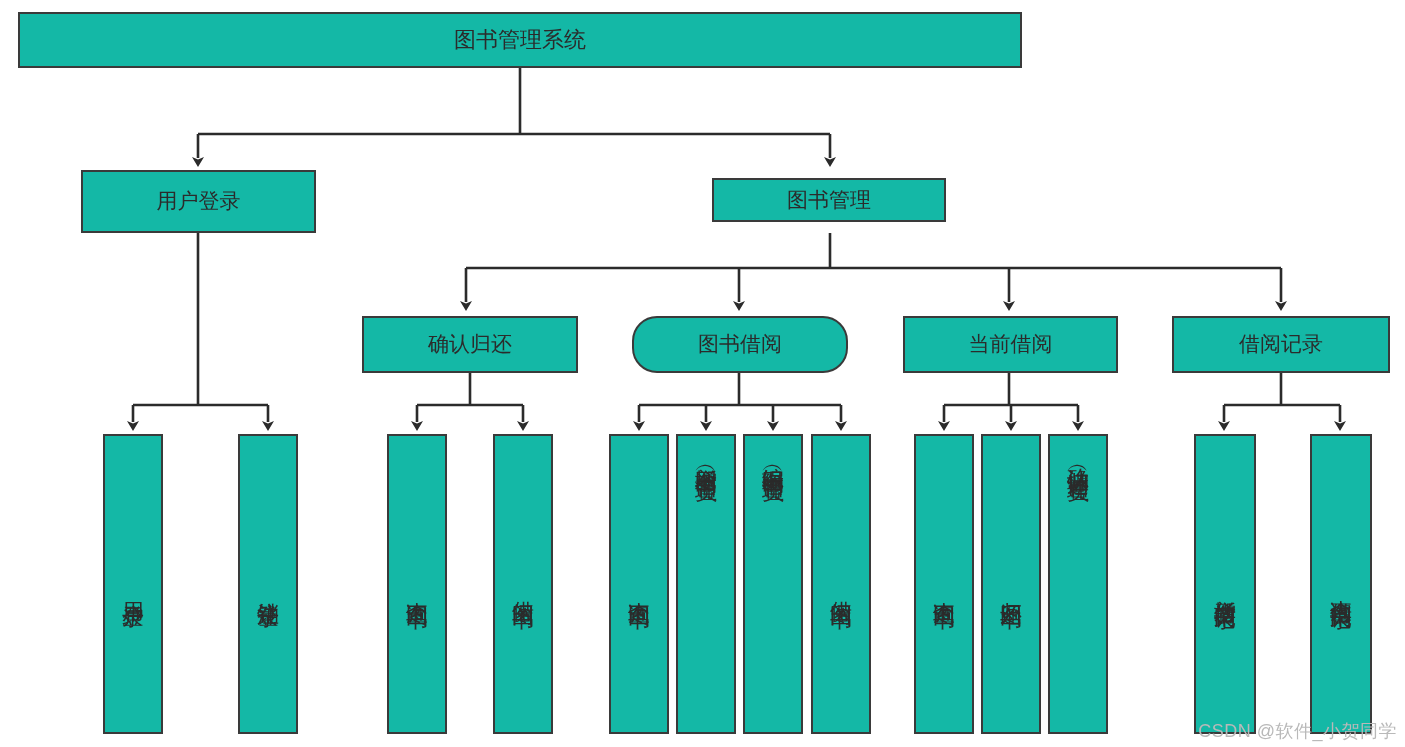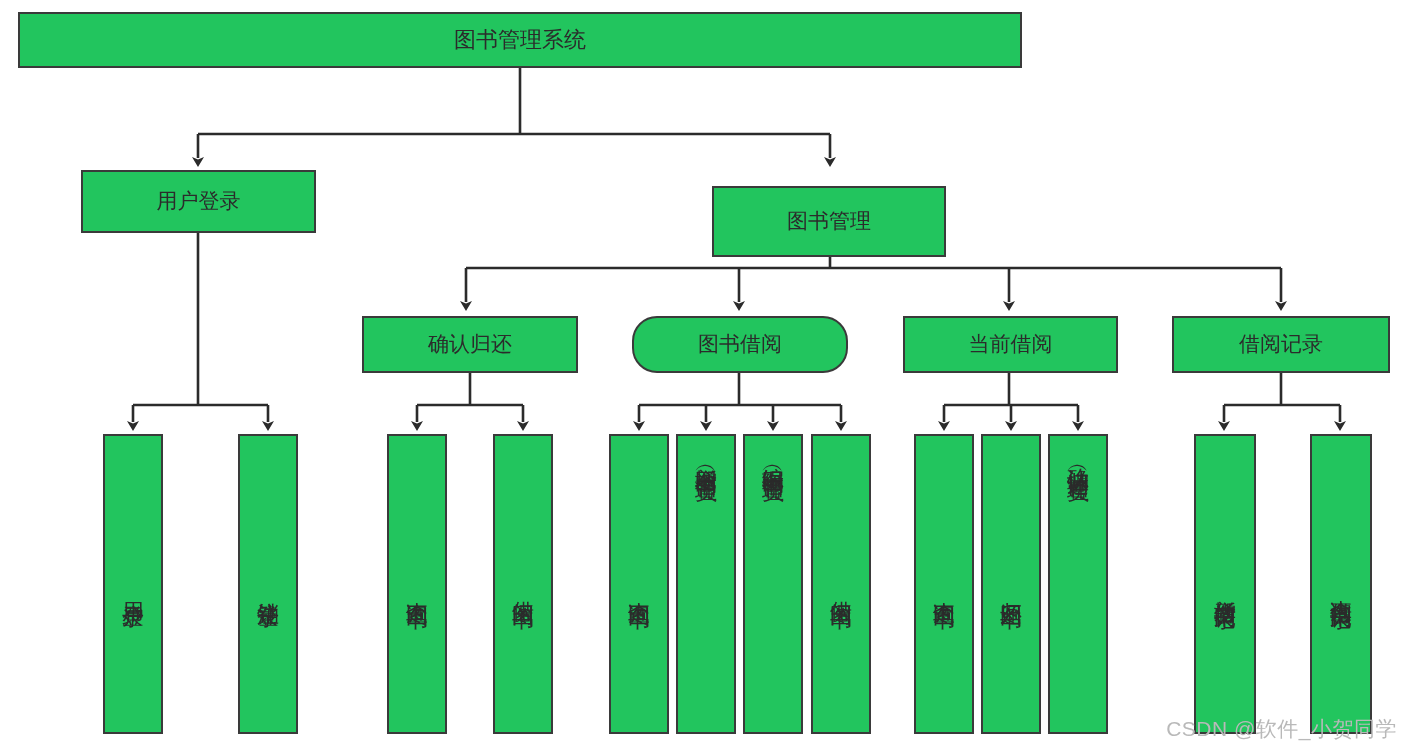--- a/index.html
+++ b/index.html
@@ -21,21 +21,21 @@
     position: absolute;
     left: 0;
     top: 0;
     width: 1405px;
     height: 747px;
     pointer-events: none;
   }
   .node {
     position: absolute;
     box-sizing: border-box;
-    background: #22c55e;
+    background: #14b8a6;
     border: 2px solid #3a3a3a;
     display: flex;
     align-items: center;
     justify-content: center;
     color: #2b2b2b;
   }
   .node .label {
     line-height: 1.18;
     text-align: center;
     white-space: nowrap;
@@ -67,21 +67,21 @@
   }
   .vwrap.top {
     align-items: flex-start;
     padding-top: 6px;
     box-sizing: border-box;
   }
   .watermark {
     position: absolute;
     right: 8px;
     bottom: 4px;
-    font-size: 21px;
+    font-size: 18px;
     color: #b9b9b9;
     letter-spacing: 0.5px;
     white-space: nowrap;
   }
 </style>
 </head>
 <body>
 
 <div id="canvas">
 
@@ -136,21 +136,21 @@
   </svg>
 
   <div class="node root horizontal" style="left:18px; top:12px; width:1004px; height:56px;">
     <span class="label">图书管理系统</span>
   </div>
 
   <div class="node horizontal" style="left:81px; top:170px; width:235px; height:63px;">
     <span class="label">用户登录</span>
   </div>
 
-  <div class="node horizontal" style="left:712px; top:186px; width:234px; height:71px;">
+  <div class="node horizontal" style="left:712px; top:178px; width:234px; height:44px;">
     <span class="label">图书管理</span>
   </div>
 
   <div class="node horizontal" style="left:362px; top:316px; width:216px; height:57px;">
     <span class="label">确认归还</span>
   </div>
 
   <div class="node horizontal" style="left:632px; top:316px; width:216px; height:57px;border-radius:25px;">
     <span class="label">图书借阅</span>
   </div>

